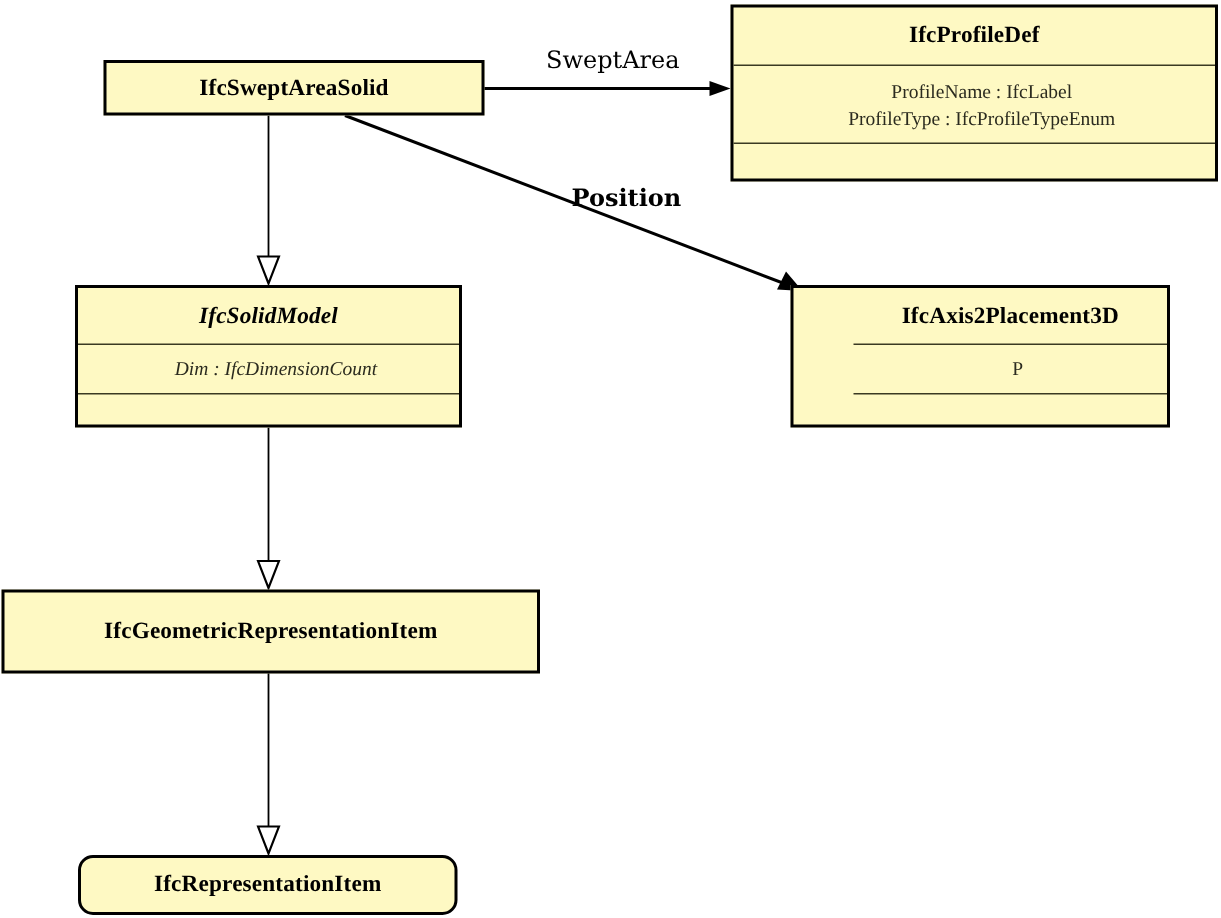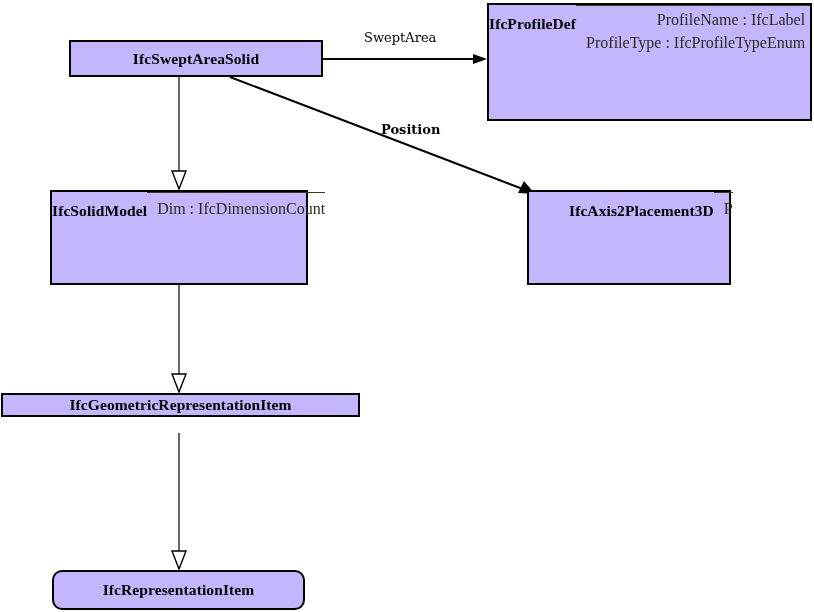--- a/index.html
+++ b/index.html
@@ -11,53 +11,54 @@
     position: relative;
     width: 814px;
     height: 612px;
     background: #ffffff;
     overflow: hidden;
     font-family: "Liberation Serif", "DejaVu Serif", serif;
   }
   .uml-box {
     position: absolute;
     box-sizing: border-box;
-    background: #c4b5fd;
+    background: #fef9c3;
     border: 2px solid #000000;
     display: flex;
+    flex-direction: column;
   }
   .compartment {
     box-sizing: border-box;
     display: flex;
     flex-direction: column;
     justify-content: center;
   }
   .compartment.sep {
     border-top: 1px solid #3a3a22;
   }
   .cls-title {
     text-align: center;
     font-weight: bold;
     font-size: 15.5px;
     color: #000000;
     letter-spacing: 0.1px;
     white-space: nowrap;
   }
   .cls-attr {
-    text-align: right;
-    font-size: 16px;
+    text-align: center;
+    font-size: 13px;
     color: #2b2b1f;
     padding-left: 10px;
     white-space: nowrap;
     line-height: 1.38;
   }
   .edge-label {
     position: absolute;
     font-family: "DejaVu Serif", "Liberation Serif", serif;
-    font-size: 13px;
+    font-size: 16px;
     color: #000000;
     white-space: nowrap;
     font-weight: 500;
   }
   svg.wires {
     position: absolute;
     left: 0;
     top: 0;
     width: 814px;
     height: 612px;
@@ -107,41 +108,41 @@
     <div class="compartment" style="height:38px;">
       <div class="cls-title">IfcProfileDef</div>
     </div>
     <div class="compartment sep" style="height:52px;">
       <div class="cls-attr">ProfileName : IfcLabel</div>
       <div class="cls-attr">ProfileType : IfcProfileTypeEnum</div>
     </div>
     <div class="compartment sep" style="flex:1 1 auto;"></div>
   </div>
 
-  <div class="uml-box" style="left:50px; top:190px; width:258px; height:95px;">
+  <div class="uml-box" style="left:50px; top:190px; width:258px; height:95px;font-style:italic;">
     <div class="compartment" style="height:37px;">
       <div class="cls-title">IfcSolidModel</div>
     </div>
     <div class="compartment sep" style="height:33px;">
       <div class="cls-attr">Dim : IfcDimensionCount</div>
     </div>
     <div class="compartment sep" style="flex:1 1 auto;"></div>
   </div>
 
-  <div class="uml-box" style="left:527px; top:190px; width:204px; height:95px;padding-left:40px;">
+  <div class="uml-box" style="left:527px; top:190px; width:253px; height:95px;padding-left:40px;">
     <div class="compartment" style="height:37px;">
       <div class="cls-title">IfcAxis2Placement3D</div>
     </div>
     <div class="compartment sep" style="height:33px;">
       <div class="cls-attr">P</div>
     </div>
     <div class="compartment sep" style="flex:1 1 auto;"></div>
   </div>
 
-  <div class="uml-box" style="left:1px; top:393px; width:359px; height:24px;">
+  <div class="uml-box" style="left:1px; top:393px; width:359px; height:56px;">
     <div class="compartment" style="flex:1 1 auto;">
       <div class="cls-title">IfcGeometricRepresentationItem</div>
     </div>
   </div>
 
   <div class="uml-box" style="left:52px; top:570px; width:253px; height:40px;border-radius:10px;">
     <div class="compartment" style="flex:1 1 auto;">
       <div class="cls-title">IfcRepresentationItem</div>
     </div>
   </div>

